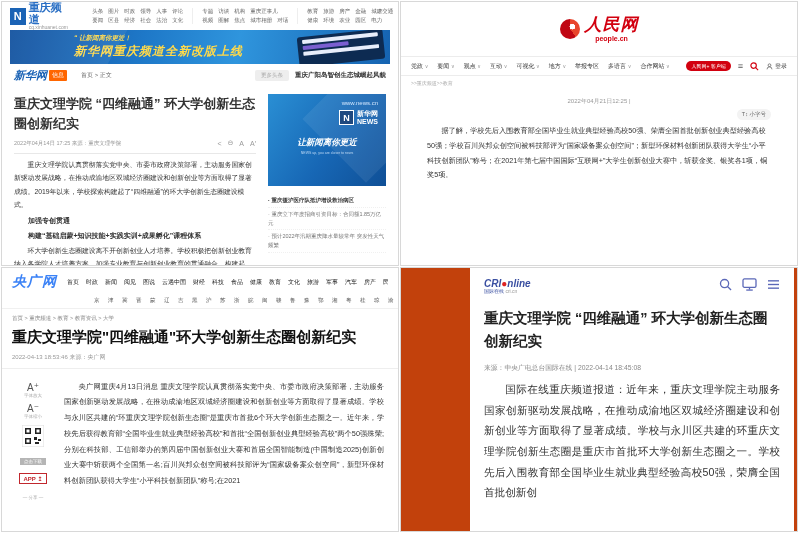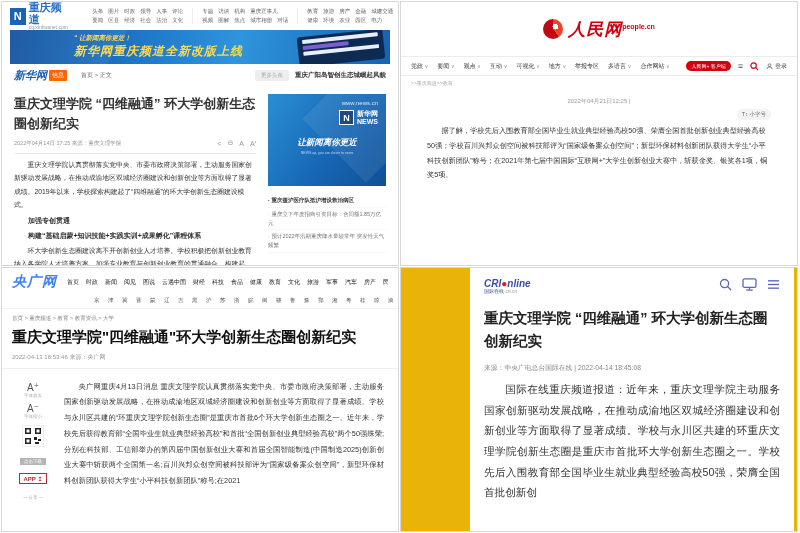--- a/index.html
+++ b/index.html
@@ -53,21 +53,21 @@
   .xh-daily { margin-top:8px; }
   .xh-daily-t { font-size:7.5px; font-weight:bold; color:#333; border-bottom:1px solid #e5e5e5; padding-bottom:4px; }
   .xh-daily ul { list-style:none; margin-top:3px; }
   .xh-daily li { font-size:5.5px; color:#777; line-height:1.6; padding:2px 0; border-bottom:1px dotted #f0f0f0; }
   .xh-daily li:before { content:"· "; }
   .xh-daily li:first-child { color:#333; font-weight:bold; }
 
   
   .pp-top { height:54px; display:flex; align-items:center; justify-content:center; gap:5px; }
   .pp-circle { width:20px; height:20px; border-radius:50%; background:radial-gradient(circle at 62% 38%, #fff 0 16%, transparent 17%), conic-gradient(#e8452c 0 40%, #c00714 40% 100%); }
-  .pp-col { display:flex; flex-direction:row; align-items:flex-start; line-height:1; }
+  .pp-col { display:flex; flex-direction:column; align-items:center; line-height:1; }
   .pp-name { color:#d2000f; font-weight:bold; font-size:17px; font-style:italic; letter-spacing:1px; }
   .pp-dom { color:#d2000f; font-size:7px; font-weight:bold; margin-top:2px; }
   .pp-nav { height:20px; border-top:1px solid #ececec; border-bottom:1px solid #ececec; display:flex; align-items:center; padding:0 10px; gap:9px; }
   .pp-nav-item { font-size:6px; color:#333; white-space:nowrap; }
   .pp-nav-item .crt { color:#999; font-size:5px; }
   .pp-nav-right { margin-left:auto; display:flex; align-items:center; gap:7px; }
   .pp-client { background:#d2000f; color:#fff; font-size:5px; padding:2px 5px; border-radius:7px; white-space:nowrap; }
   .pp-menu { font-size:9px; color:#555; line-height:1; }
   .pp-login { display:flex; align-items:center; gap:2px; font-size:6px; color:#333; }
   .pp-bc { padding:4px 10px; font-size:5px; color:#aaa; }
@@ -92,21 +92,21 @@
   .cn-tools { width:62px; flex:none; padding-top:14px; text-align:center; }
   .cn-fa { font-size:10px; color:#555; line-height:1; }
   .cn-fl { font-size:4.5px; color:#aaa; margin-bottom:6px; }
   .cn-qr { margin:6px auto 2px; display:block; }
   .cn-dl { display:inline-block; background:#b5b5b5; color:#fff; font-size:4.5px; padding:1px 4px; }
   .cn-app { display:inline-block; border:1px solid #c1272d; color:#c1272d; font-weight:bold; font-size:6px; padding:1px 4px; margin-top:3px; }
   .cn-share { margin-top:10px; font-size:4.5px; color:#aaa; }
   .cn-body { flex:1; padding:10px 14px 0 0; font-size:7.3px; color:#333; line-height:2.15; text-align:justify; text-indent:2em; }
 
   
-  .q4 { background:#eab308; display:flex; justify-content:flex-end; }
+  .q4 { background:#c2410c; display:flex; justify-content:flex-end; }
   .cri-card { width:324px; margin-right:3px; background:#fff; padding:10px 14px; height:100%; }
   .cri-head { display:flex; align-items:flex-start; justify-content:space-between; }
   .cri-logo-block { line-height:1.1; }
   .cri-logo { font-size:10px; font-weight:bold; color:#3a4fa1; font-style:italic; }
   .cri-logo .dot { color:#d22; font-style:normal; }
   .cri-sub { font-size:5px; color:#3a4fa1; }
   .cri-sub .gray { color:#999; }
   .cri-icons { display:flex; align-items:center; gap:10px; }
   .cri-icons svg { display:block; }
   .cri-title { margin-top:12px; font-size:14.5px; font-weight:bold; color:#222; line-height:1.6; }

